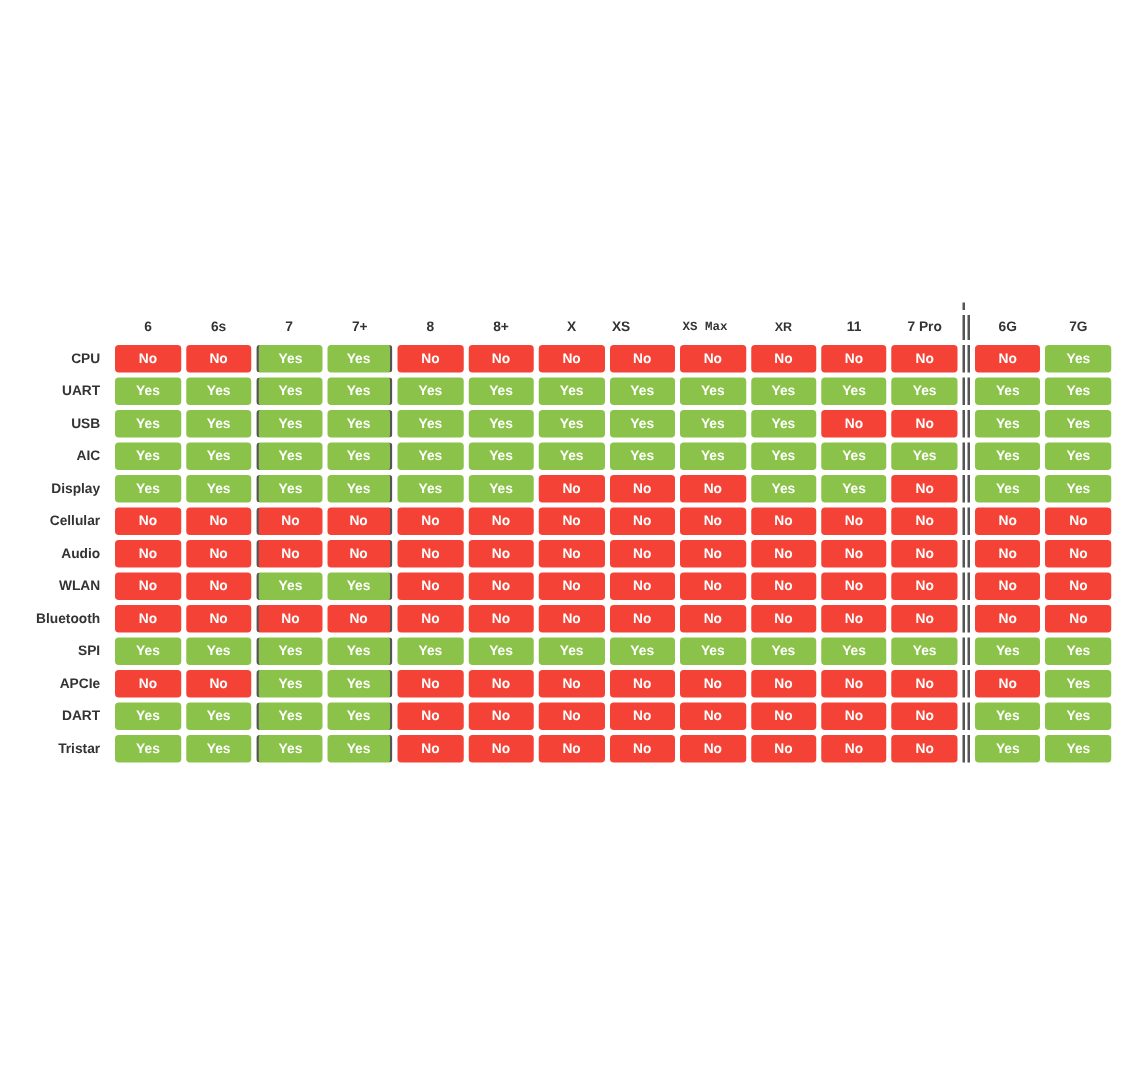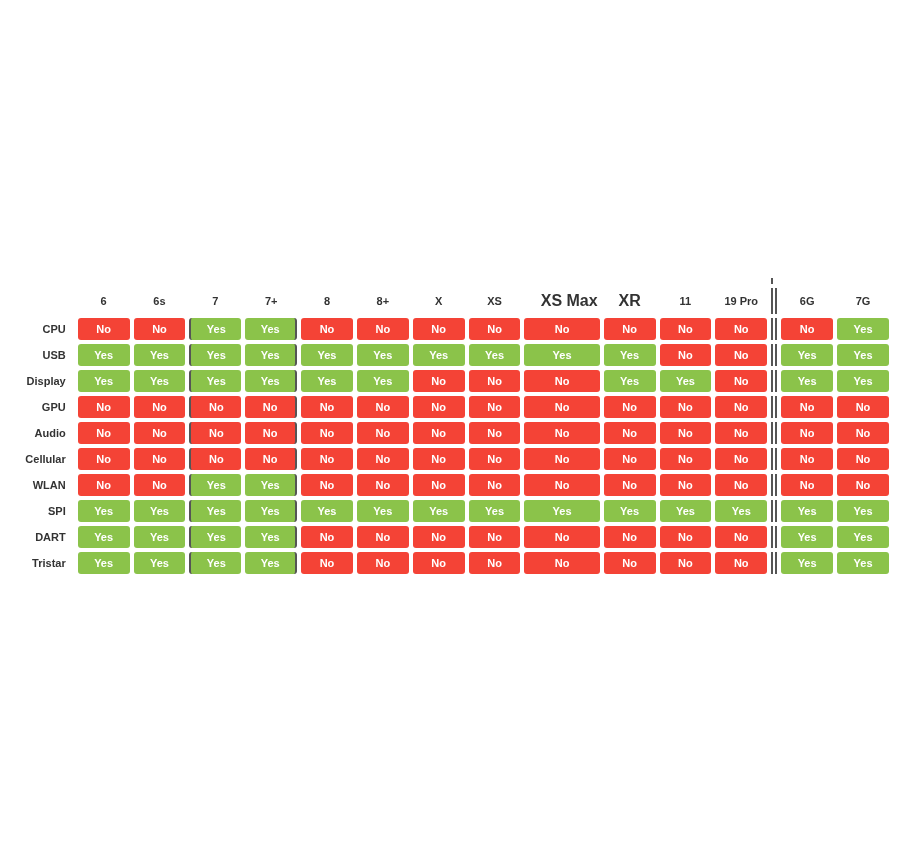--- a/index.html
+++ b/index.html
@@ -59,25 +59,25 @@
       </tr>
       <tr>
         <th></th>
         <th style="text-align:center;font-weight:bold;font-size:11px;color:#333;padding:4px 2px;">6</th>
         <th style="text-align:center;font-weight:bold;font-size:11px;color:#333;padding:4px 2px;">6s</th>
         <th style="text-align:center;font-weight:bold;font-size:11px;color:#333;padding:4px 2px;">7</th>
         <th style="text-align:center;font-weight:bold;font-size:11px;color:#333;padding:4px 2px;">7+</th>
         <th style="text-align:center;font-weight:bold;font-size:11px;color:#333;padding:4px 2px;">8</th>
         <th style="text-align:center;font-weight:bold;font-size:11px;color:#333;padding:4px 2px;">8+</th>
         <th style="text-align:center;font-weight:bold;font-size:11px;color:#333;padding:4px 2px;">X</th>
-        <th style="text-align:center;font-weight:bold;font-size:11px;color:#333;padding:4px 2px;">XS</th>
-        <th style="text-align:right;font-weight:bold;font-size:16px;color:#333;padding:4px 2px;">XS Max</th>
-        <th style="text-align:center;font-weight:bold;font-size:16px;color:#333;padding:4px 2px;">XR</th>
+        <th style="text-align:left;font-weight:bold;font-size:11px;color:#333;padding:4px 2px;">XS</th>
+        <th style="text-align:left;font-weight:bold;font-size:10px;color:#333;padding:4px 2px;font-family:Liberation Mono, monospace;">XS Max</th>
+        <th style="text-align:center;font-weight:bold;font-size:10px;color:#333;padding:4px 2px;">XR</th>
         <th style="text-align:center;font-weight:bold;font-size:11px;color:#333;padding:4px 2px;">11</th>
-        <th style="text-align:center;font-weight:bold;font-size:11px;color:#333;padding:4px 2px;">19 Pro</th>
+        <th style="text-align:center;font-weight:bold;font-size:11px;color:#333;padding:4px 2px;">7 Pro</th>
         <th style="border-left:2px solid #555; border-right:2px solid #555; width:6px;"></th>
         <th style="text-align:center;font-weight:bold;font-size:11px;color:#333;padding:4px 2px;">6G</th>
         <th style="text-align:center;font-weight:bold;font-size:11px;color:#333;padding:4px 2px;">7G</th>
       </tr>
     </thead>
     <tbody id="table-body">
     <tr>
           <td class="row-label">CPU</td>
           <td class="cell no">No</td>
           <td class="cell no">No</td>
@@ -89,57 +89,93 @@
           <td class="cell no">No</td>
           <td class="cell no">No</td>
           <td class="cell no">No</td>
           <td class="cell no">No</td>
           <td class="cell no">No</td>
           <td style="border-left: 2px solid rgb(85, 85, 85); border-right: 2px solid rgb(85, 85, 85); width: 6px;"></td>
           <td class="cell no">No</td>
           <td class="cell yes">Yes</td>
         </tr>
         <tr>
+          <td class="row-label">UART</td>
+          <td class="cell yes">Yes</td>
+          <td class="cell yes">Yes</td>
+          <td class="cell yes" style="border-left: 2px solid rgb(85, 85, 85);">Yes</td>
+          <td class="cell yes" style="border-right: 2px solid rgb(85, 85, 85);">Yes</td>
+          <td class="cell yes">Yes</td>
+          <td class="cell yes">Yes</td>
+          <td class="cell yes">Yes</td>
+          <td class="cell yes">Yes</td>
+          <td class="cell yes">Yes</td>
+          <td class="cell yes">Yes</td>
+          <td class="cell yes">Yes</td>
+          <td class="cell yes">Yes</td>
+          <td style="border-left: 2px solid rgb(85, 85, 85); border-right: 2px solid rgb(85, 85, 85); width: 6px;"></td>
+          <td class="cell yes">Yes</td>
+          <td class="cell yes">Yes</td>
+        </tr>
+        <tr>
           <td class="row-label">USB</td>
           <td class="cell yes">Yes</td>
           <td class="cell yes">Yes</td>
           <td class="cell yes" style="border-left: 2px solid rgb(85, 85, 85);">Yes</td>
           <td class="cell yes" style="border-right: 2px solid rgb(85, 85, 85);">Yes</td>
           <td class="cell yes">Yes</td>
           <td class="cell yes">Yes</td>
           <td class="cell yes">Yes</td>
           <td class="cell yes">Yes</td>
           <td class="cell yes">Yes</td>
           <td class="cell yes">Yes</td>
           <td class="cell no">No</td>
           <td class="cell no">No</td>
           <td style="border-left: 2px solid rgb(85, 85, 85); border-right: 2px solid rgb(85, 85, 85); width: 6px;"></td>
           <td class="cell yes">Yes</td>
           <td class="cell yes">Yes</td>
         </tr>
         <tr>
+          <td class="row-label">AIC</td>
+          <td class="cell yes">Yes</td>
+          <td class="cell yes">Yes</td>
+          <td class="cell yes" style="border-left: 2px solid rgb(85, 85, 85);">Yes</td>
+          <td class="cell yes" style="border-right: 2px solid rgb(85, 85, 85);">Yes</td>
+          <td class="cell yes">Yes</td>
+          <td class="cell yes">Yes</td>
+          <td class="cell yes">Yes</td>
+          <td class="cell yes">Yes</td>
+          <td class="cell yes">Yes</td>
+          <td class="cell yes">Yes</td>
+          <td class="cell yes">Yes</td>
+          <td class="cell yes">Yes</td>
+          <td style="border-left: 2px solid rgb(85, 85, 85); border-right: 2px solid rgb(85, 85, 85); width: 6px;"></td>
+          <td class="cell yes">Yes</td>
+          <td class="cell yes">Yes</td>
+        </tr>
+        <tr>
           <td class="row-label">Display</td>
           <td class="cell yes">Yes</td>
           <td class="cell yes">Yes</td>
           <td class="cell yes" style="border-left: 2px solid rgb(85, 85, 85);">Yes</td>
           <td class="cell yes" style="border-right: 2px solid rgb(85, 85, 85);">Yes</td>
           <td class="cell yes">Yes</td>
           <td class="cell yes">Yes</td>
           <td class="cell no">No</td>
           <td class="cell no">No</td>
           <td class="cell no">No</td>
           <td class="cell yes">Yes</td>
           <td class="cell yes">Yes</td>
           <td class="cell no">No</td>
           <td style="border-left: 2px solid rgb(85, 85, 85); border-right: 2px solid rgb(85, 85, 85); width: 6px;"></td>
           <td class="cell yes">Yes</td>
           <td class="cell yes">Yes</td>
         </tr>
         <tr>
-          <td class="row-label">GPU</td>
+          <td class="row-label">Cellular</td>
           <td class="cell no">No</td>
           <td class="cell no">No</td>
           <td class="cell no" style="border-left: 2px solid rgb(85, 85, 85);">No</td>
           <td class="cell no" style="border-right: 2px solid rgb(85, 85, 85);">No</td>
           <td class="cell no">No</td>
           <td class="cell no">No</td>
           <td class="cell no">No</td>
           <td class="cell no">No</td>
           <td class="cell no">No</td>
           <td class="cell no">No</td>
@@ -161,71 +197,89 @@
           <td class="cell no">No</td>
           <td class="cell no">No</td>
           <td class="cell no">No</td>
           <td class="cell no">No</td>
           <td class="cell no">No</td>
           <td style="border-left: 2px solid rgb(85, 85, 85); border-right: 2px solid rgb(85, 85, 85); width: 6px;"></td>
           <td class="cell no">No</td>
           <td class="cell no">No</td>
         </tr>
         <tr>
-          <td class="row-label">Cellular</td>
+          <td class="row-label">WLAN</td>
+          <td class="cell no">No</td>
+          <td class="cell no">No</td>
+          <td class="cell yes" style="border-left: 2px solid rgb(85, 85, 85);">Yes</td>
+          <td class="cell yes" style="border-right: 2px solid rgb(85, 85, 85);">Yes</td>
+          <td class="cell no">No</td>
+          <td class="cell no">No</td>
+          <td class="cell no">No</td>
+          <td class="cell no">No</td>
+          <td class="cell no">No</td>
+          <td class="cell no">No</td>
+          <td class="cell no">No</td>
+          <td class="cell no">No</td>
+          <td style="border-left: 2px solid rgb(85, 85, 85); border-right: 2px solid rgb(85, 85, 85); width: 6px;"></td>
+          <td class="cell no">No</td>
+          <td class="cell no">No</td>
+        </tr>
+        <tr>
+          <td class="row-label">Bluetooth</td>
           <td class="cell no">No</td>
           <td class="cell no">No</td>
           <td class="cell no" style="border-left: 2px solid rgb(85, 85, 85);">No</td>
           <td class="cell no" style="border-right: 2px solid rgb(85, 85, 85);">No</td>
           <td class="cell no">No</td>
           <td class="cell no">No</td>
           <td class="cell no">No</td>
           <td class="cell no">No</td>
           <td class="cell no">No</td>
           <td class="cell no">No</td>
           <td class="cell no">No</td>
           <td class="cell no">No</td>
           <td style="border-left: 2px solid rgb(85, 85, 85); border-right: 2px solid rgb(85, 85, 85); width: 6px;"></td>
           <td class="cell no">No</td>
           <td class="cell no">No</td>
         </tr>
         <tr>
-          <td class="row-label">WLAN</td>
-          <td class="cell no">No</td>
-          <td class="cell no">No</td>
-          <td class="cell yes" style="border-left: 2px solid rgb(85, 85, 85);">Yes</td>
-          <td class="cell yes" style="border-right: 2px solid rgb(85, 85, 85);">Yes</td>
-          <td class="cell no">No</td>
-          <td class="cell no">No</td>
-          <td class="cell no">No</td>
-          <td class="cell no">No</td>
-          <td class="cell no">No</td>
-          <td class="cell no">No</td>
-          <td class="cell no">No</td>
-          <td class="cell no">No</td>
-          <td style="border-left: 2px solid rgb(85, 85, 85); border-right: 2px solid rgb(85, 85, 85); width: 6px;"></td>
-          <td class="cell no">No</td>
-          <td class="cell no">No</td>
-        </tr>
-        <tr>
           <td class="row-label">SPI</td>
           <td class="cell yes">Yes</td>
           <td class="cell yes">Yes</td>
           <td class="cell yes" style="border-left: 2px solid rgb(85, 85, 85);">Yes</td>
           <td class="cell yes" style="border-right: 2px solid rgb(85, 85, 85);">Yes</td>
           <td class="cell yes">Yes</td>
           <td class="cell yes">Yes</td>
           <td class="cell yes">Yes</td>
           <td class="cell yes">Yes</td>
           <td class="cell yes">Yes</td>
           <td class="cell yes">Yes</td>
           <td class="cell yes">Yes</td>
           <td class="cell yes">Yes</td>
           <td style="border-left: 2px solid rgb(85, 85, 85); border-right: 2px solid rgb(85, 85, 85); width: 6px;"></td>
           <td class="cell yes">Yes</td>
+          <td class="cell yes">Yes</td>
+        </tr>
+        <tr>
+          <td class="row-label">APCIe</td>
+          <td class="cell no">No</td>
+          <td class="cell no">No</td>
+          <td class="cell yes" style="border-left: 2px solid rgb(85, 85, 85);">Yes</td>
+          <td class="cell yes" style="border-right: 2px solid rgb(85, 85, 85);">Yes</td>
+          <td class="cell no">No</td>
+          <td class="cell no">No</td>
+          <td class="cell no">No</td>
+          <td class="cell no">No</td>
+          <td class="cell no">No</td>
+          <td class="cell no">No</td>
+          <td class="cell no">No</td>
+          <td class="cell no">No</td>
+          <td style="border-left: 2px solid rgb(85, 85, 85); border-right: 2px solid rgb(85, 85, 85); width: 6px;"></td>
+          <td class="cell no">No</td>
           <td class="cell yes">Yes</td>
         </tr>
         <tr>
           <td class="row-label">DART</td>
           <td class="cell yes">Yes</td>
           <td class="cell yes">Yes</td>
           <td class="cell yes" style="border-left: 2px solid rgb(85, 85, 85);">Yes</td>
           <td class="cell yes" style="border-right: 2px solid rgb(85, 85, 85);">Yes</td>
           <td class="cell no">No</td>
           <td class="cell no">No</td>

